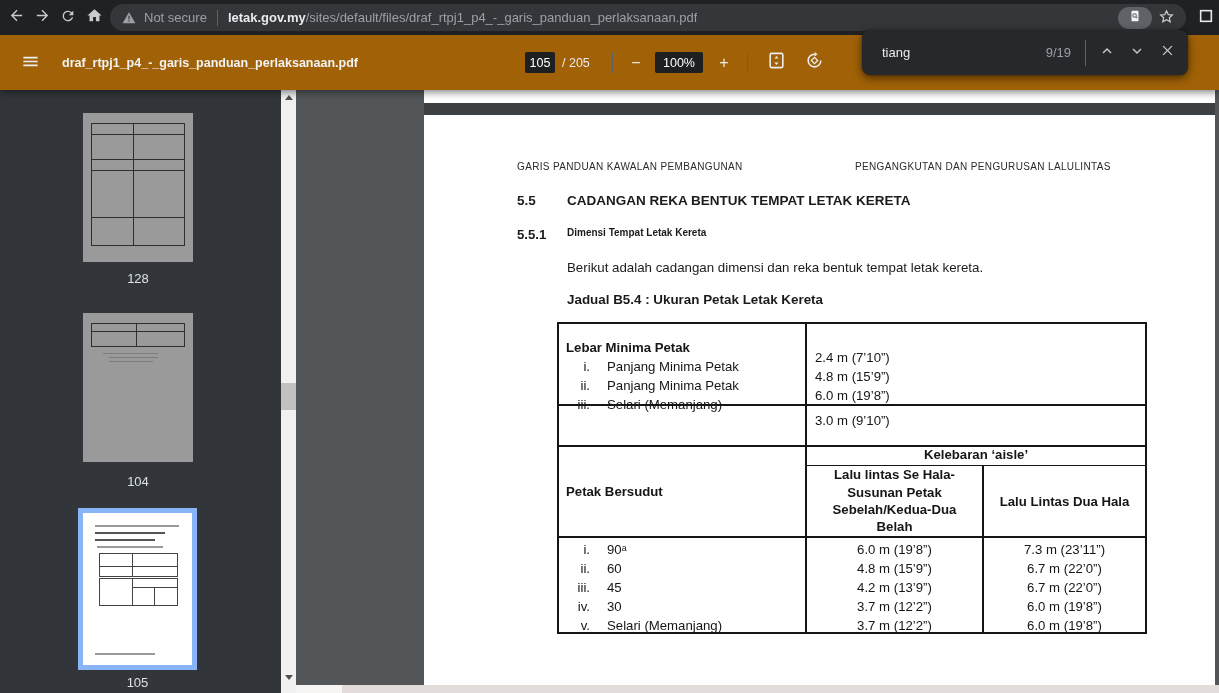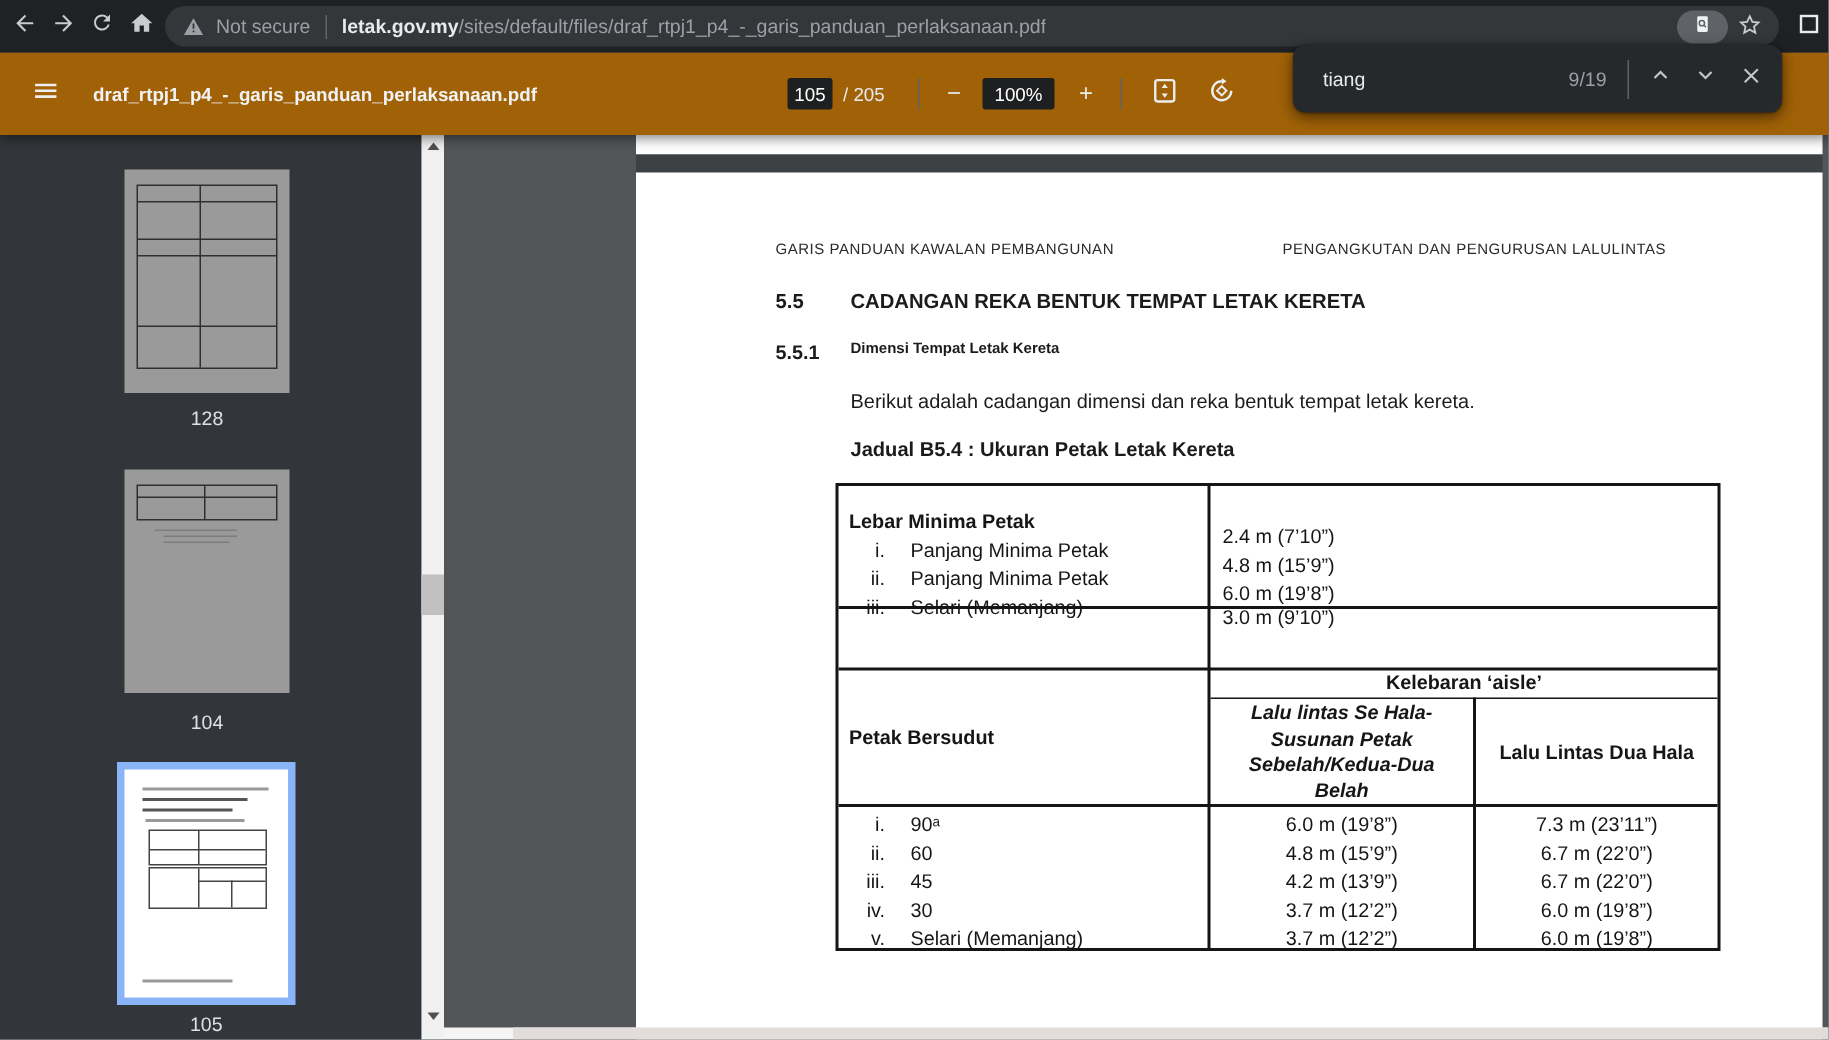--- a/index.html
+++ b/index.html
@@ -73,25 +73,25 @@
   .vl1{left:246px;top:0;width:2px;height:100%;}
   .vl2{left:423px;top:141px;width:2px;bottom:0;}
   .hl1{left:0;top:80px;right:0;height:2px;}
   .hl2{left:0;top:121px;right:0;height:2px;}
   .hl3{left:248px;top:141px;right:0;height:1px;}
   .hl4{left:0;top:212px;right:0;height:2px;}
   .tcell{position:absolute;box-sizing:border-box;}
   .c-r1l{left:0;top:0;width:246px;height:80px;padding:4px 0 0 7px;line-height:19px;margin-top:10px;}
   .c-r1r{left:248px;top:0;right:0;height:80px;padding:24px 0 0 8px;line-height:19px;}
   .c-r2l{left:0;top:82px;width:246px;height:39px;padding:0 0 0 7px;line-height:18px;}
-  .c-r2r{left:248px;top:80px;right:0;height:34px;display:flex;align-items:flex-start;padding-left:8px;}
+  .c-r2r{left:248px;top:70px;right:0;height:34px;display:flex;align-items:flex-end;padding-left:8px;}
   .c-r3l{left:0;top:123px;width:246px;height:89px;display:flex;align-items:center;padding-left:7px;font-weight:700;}
   .c-aisle{left:248px;top:122px;right:0;height:18px;text-align:center;font-weight:700;line-height:18px;}
   .c-sub1{left:248px;top:142px;width:175px;height:70px;display:flex;align-items:center;justify-content:center;
-          text-align:center;font-weight:700;line-height:17.4px;white-space:pre-line;font-style:italic;}
+          text-align:center;font-weight:700;line-height:17.4px;white-space:pre-line;}
   .c-sub2{left:425px;top:142px;right:0;height:70px;display:flex;align-items:center;justify-content:center;
           text-align:center;font-weight:700;}
   .c-r4l{left:0;top:214px;width:246px;bottom:0;padding:2px 0 0 7px;line-height:19px;}
   .c-r4m{left:248px;top:214px;width:175px;bottom:0;padding-top:2px;text-align:center;line-height:19px;}
   .c-r4r{left:425px;top:214px;right:0;bottom:0;padding-top:2px;text-align:center;line-height:19px;}
   .trow{display:flex;}
   .tnum{width:24px;text-align:right;margin-right:17px;flex:none;}
   .tbold{font-weight:700;}
   
   .h-scroll{position:absolute;left:296px;top:685px;width:923px;height:8px;background:#f6f5f4;}

